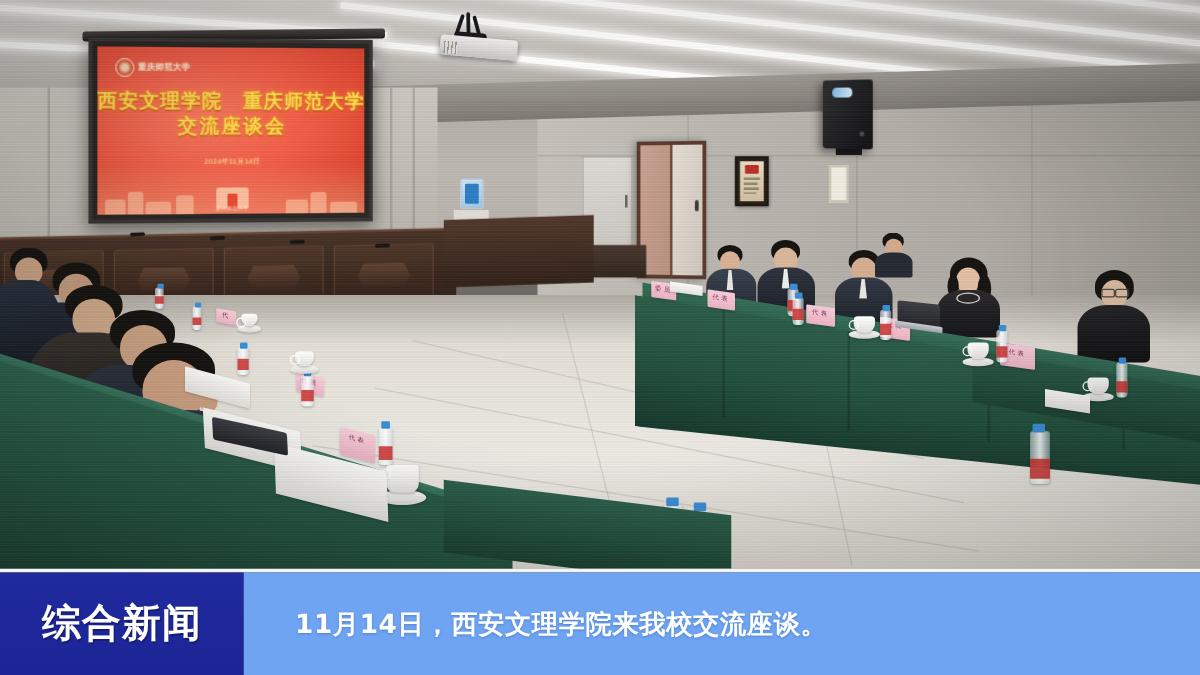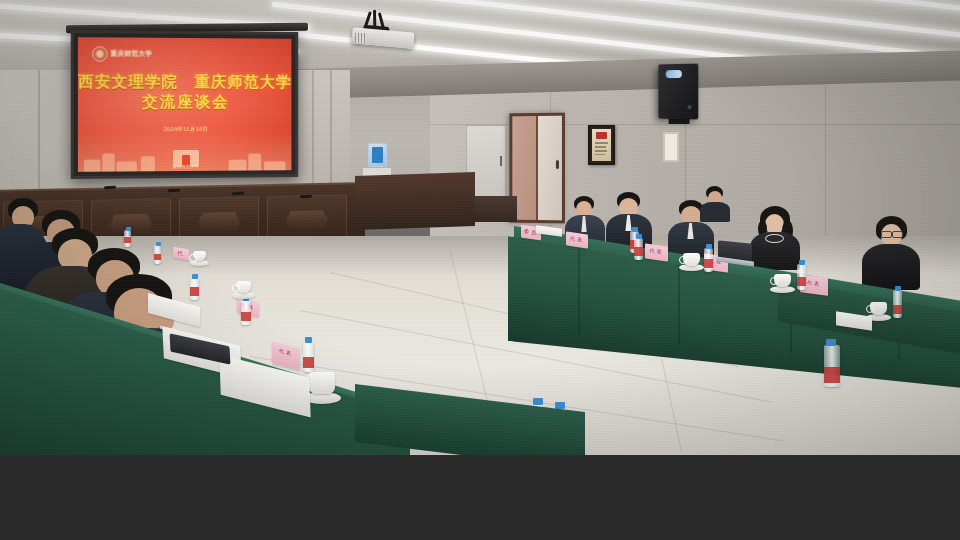--- a/index.html
+++ b/index.html
@@ -545,14 +545,23 @@
     <div class="paper" style="left:220px;top:366px;width:90px;height:40px;transform:skewY(16deg) rotate(-2deg)"></div>
     <div class="laptop" style="left:170px;top:340px;width:60px;height:18px;transform:skewY(15deg) rotate(-3deg);border-radius:2px"></div>
     <div class="paper" style="left:148px;top:300px;width:52px;height:20px;transform:skewY(15deg)"></div>
 
     <div class="table-c"></div>
 
     <div class="vignette"></div>
     <div class="grain"></div>
   </div>
 
+  <div class="banner">
+    <div class="banner-white"></div>
+    <div class="banner-left">
+      <div class="banner-left-txt">综合新闻</div>
+    </div>
+    <div class="banner-right">
+      <div class="banner-right-txt">11月14日，西安文理学院来我校交流座谈。</div>
+    </div>
+  </div>
 
 </div>
 
 </body></html>

